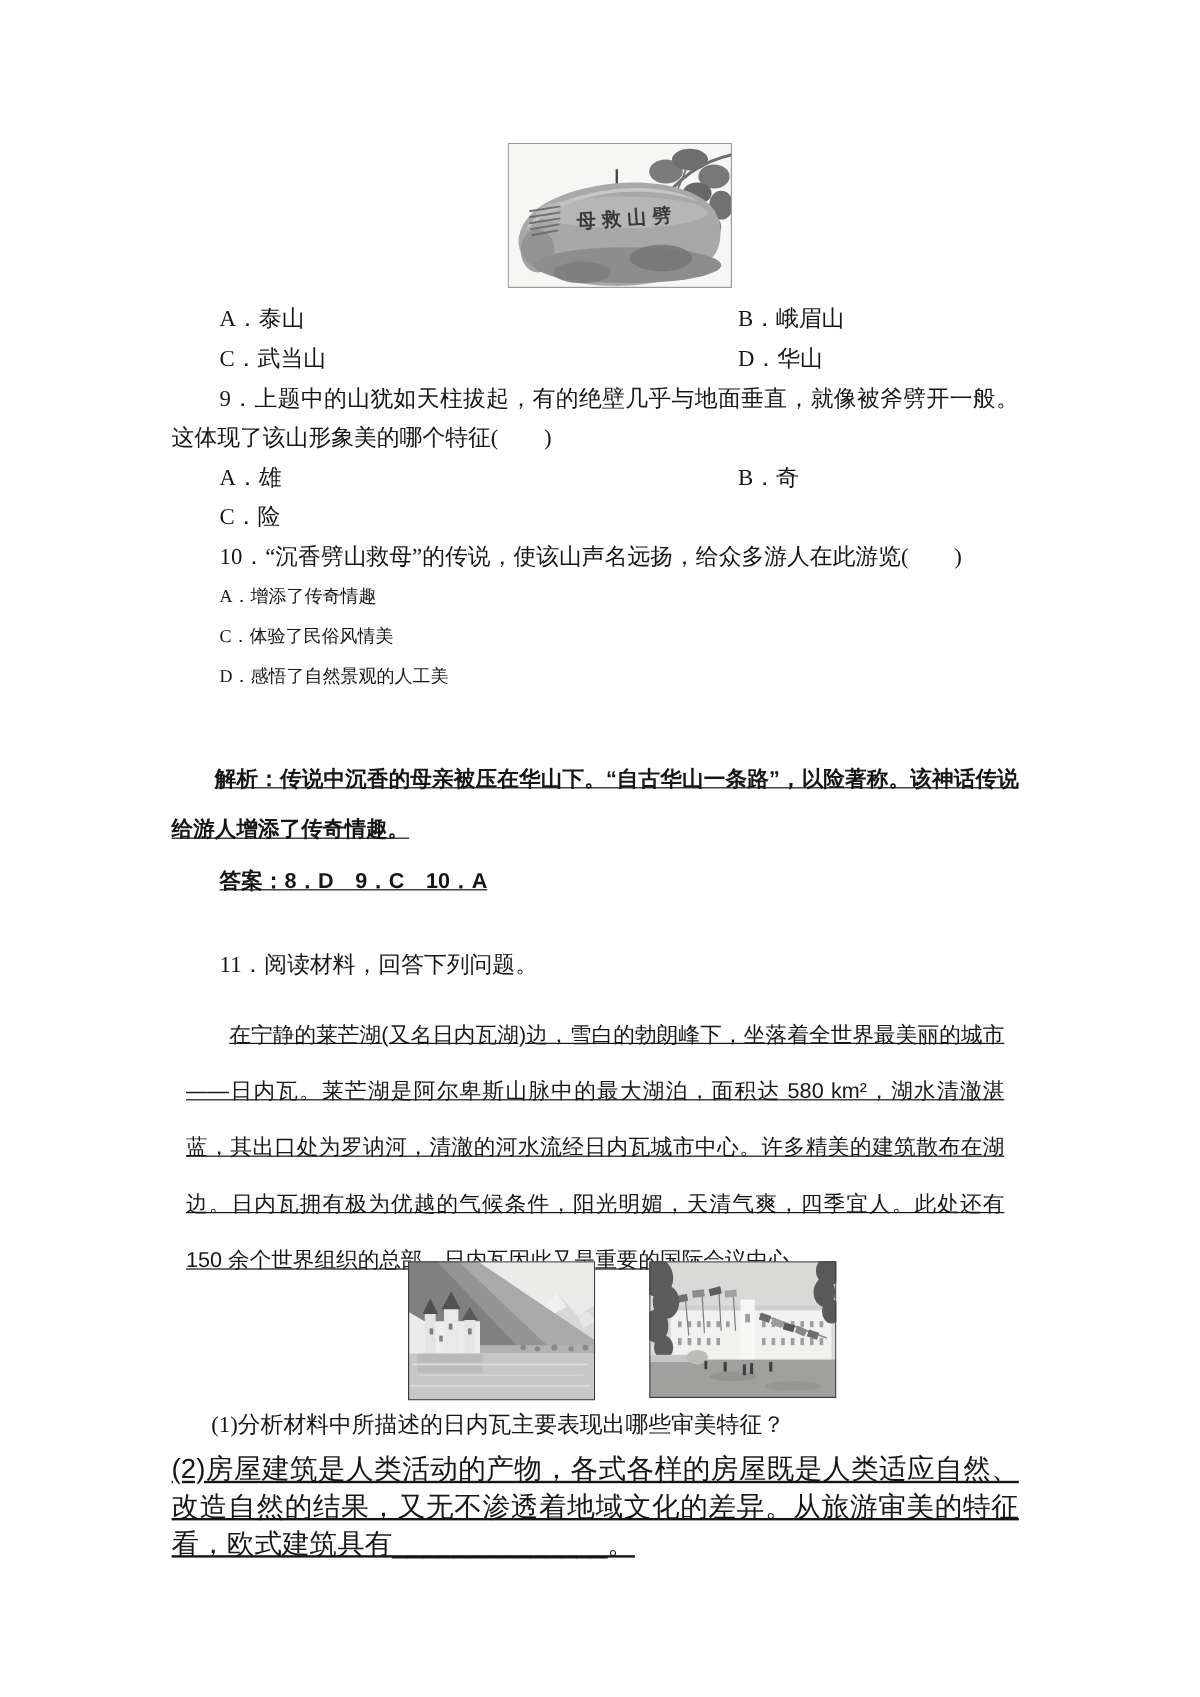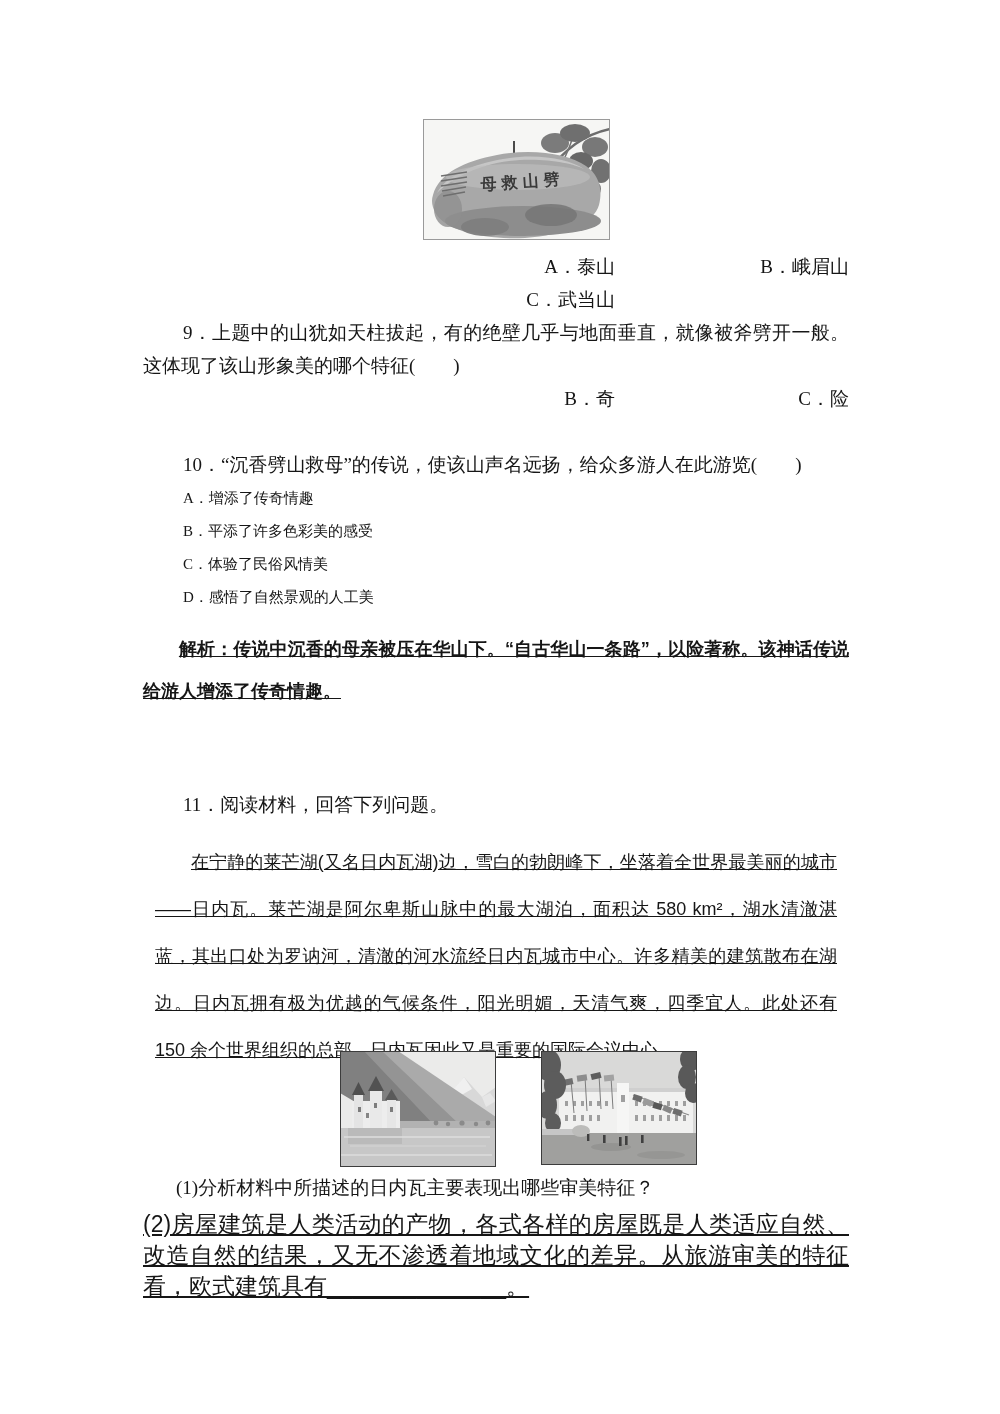--- a/index.html
+++ b/index.html
@@ -8,21 +8,21 @@
     width: 1000px;
     height: 1414px;
     background: #ffffff;
     color: #161616;
     overflow: hidden;
   }
   .serif { font-family: "Liberation Serif", "DejaVu Serif", serif; }
   .sans  { font-family: "Liberation Sans", "DejaVu Sans", sans-serif; text-decoration: underline; }
   .block { position: absolute; left: 143px; width: 706px; }
   .q-text { font-size: 19px; line-height: 33px; text-align: justify; text-indent: 40px; margin: 0; }
-  .opt-grid { display: grid; grid-template-columns: 472px 1fr; font-size: 19px; line-height: 33px; text-align: right; }
+  .opt-grid { display: grid; grid-template-columns: 472px 1fr; font-size: 19px; line-height: 33px; }
   .opt-grid .left { padding-left: 40px; }
   .opt-list { font-size: 15px; line-height: 33px; }
   .opt-list div { padding-left: 40px; }
   .analysis { font-weight: bold; font-size: 18px; line-height: 42px; text-align: justify; text-indent: 36px; margin: 0; }
   .answer-line { font-weight: bold; font-size: 18px; line-height: 33px; padding-left: 40px; }
   .section-heading { font-weight: bold; font-size: 18px; line-height: 33px; padding-left: 40px; }
   .q11 { font-size: 19px; line-height: 33px; padding-left: 40px; font-family: Liberation Serif, serif; }
   .material { font-size: 18px; line-height: 47px; text-align: justify; text-indent: 36px; margin: 12px; }
   .sub1 { font-size: 19px; line-height: 33px; padding-left: 33px; }
   .sub2 { font-size: 23px; line-height: 31px; text-align: justify; margin: 0; }
@@ -74,47 +74,49 @@
       <text x="100" y="68" text-anchor="middle" font-size="16" font-weight="bold" letter-spacing="5" fill="#3a3a3a" transform="rotate(-4 100 68)" font-family="Liberation Serif, DejaVu Serif, serif">母救山劈</text>
       <rect x="0.5" y="0.5" width="186" height="120" fill="none" stroke="#9a9a9a"></rect>
     </svg>
   </figure>
 
   <div class="block serif" style="top:250px;">
     <div class="opt-grid">
       <span class="left">A．泰山</span>
       <span>B．峨眉山</span>
       <span class="left">C．武当山</span>
+      <span>D．华山</span>
     </div>
   </div>
 
   <div class="block serif" style="top:316px;">
     <p class="q-text">9．上题中的山犹如天柱拔起，有的绝壁几乎与地面垂直，就像被斧劈开一般。这体现了该山形象美的哪个特征(　　)</p>
   </div>
   <div class="block serif" style="top:382px;">
     <div class="opt-grid">
+      <span class="left">A．雄</span>
       <span>B．奇</span>
       <span class="left">C．险</span>
     </div>
   </div>
 
   <div class="block serif" style="top:448px;">
     <p class="q-text">10．“沉香劈山救母”的传说，使该山声名远扬，给众多游人在此游览(　　)</p>
   </div>
   <div class="block serif opt-list" style="top:482px;">
     <div>A．增添了传奇情趣</div>
-    <div>B．平添了许多色彩美的感受</div>
     <div>C．体验了民俗风情美</div>
     <div>D．感悟了自然景观的人工美</div>
   </div>
 
   <div class="block sans" style="top:628px;">
     <p class="analysis">解析：传说中沉香的母亲被压在华山下。“自古华山一条路”，以险著称。该神话传说给游人增添了传奇情趣。</p>
   </div>
 
+  <div class="block sans answer-line" style="top:718px;">答案：8．D　9．C　10．A</div>
 
 
   <div class="block serif q11" style="top:788px;">11．阅读材料，回答下列问题。</div>
 
   <div class="block sans" style="top:827px;">
     <p class="material">在宁静的莱芒湖(又名日内瓦湖)边，雪白的勃朗峰下，坐落着全世界最美丽的城市——日内瓦。莱芒湖是阿尔卑斯山脉中的最大湖泊，面积达 580 km²，湖水清澈湛蓝，其出口处为罗讷河，清澈的河水流经日内瓦城市中心。许多精美的建筑散布在湖边。日内瓦拥有极为优越的气候条件，阳光明媚，天清气爽，四季宜人。此处还有 150 余个世界组织的总部，日内瓦因此又是重要的国际会议中心。</p>
   </div>
 
   <figure class="photo" style="left:340px; top:1051px;">
     <svg width="156" height="116" viewBox="0 0 156 116">

